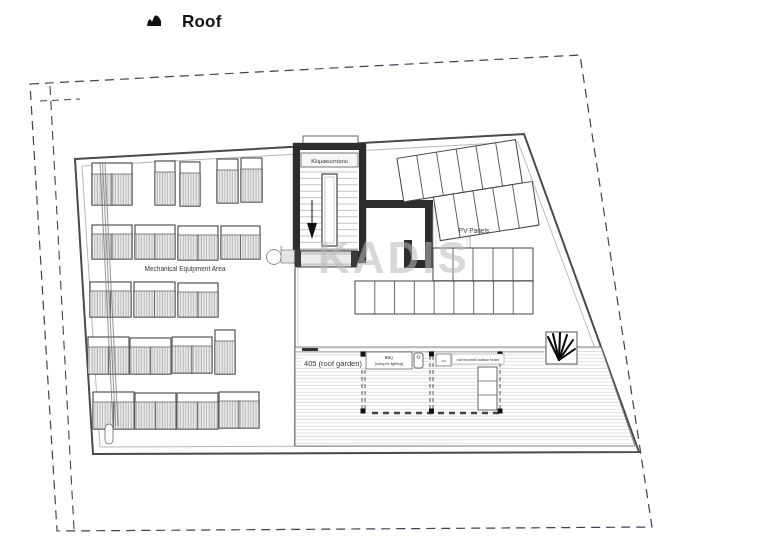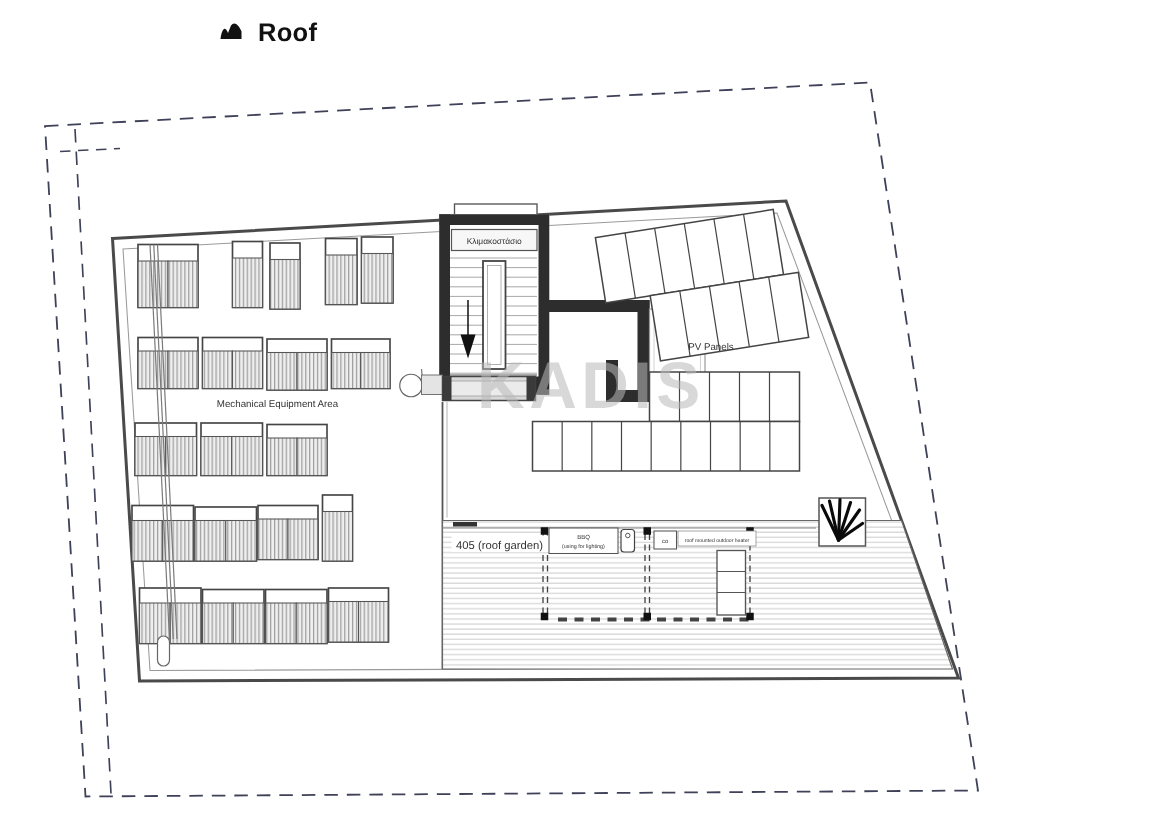--- a/index.html
+++ b/index.html
@@ -1,19 +1,19 @@
 <!DOCTYPE html>
 <html><head>
 <meta charset="utf-8">
 <style>
   html,body{margin:0;padding:0;background:#ffffff;}
   body{font-family:"Liberation Sans", sans-serif;}
   .page{position:relative;width:768px;height:545px;background:#fff;overflow:hidden;}
   .plan-svg{position:absolute;left:0;top:0;}
-  .title-block{position:absolute;left:146px;top:12px;display:flex;align-items:flex-start;gap:8px;}
+  .title-block{position:absolute;left:146px;top:12px;display:flex;align-items:flex-start;gap:18px;}
   .title-block .ttl{font-size:17px;font-weight:bold;color:#111;letter-spacing:0.2px;}
   .watermark{position:absolute;left:318px;top:236px;width:140px;text-align:right;
              pointer-events:none;opacity:0.55;}
   .watermark .wm1{font-size:44px;font-weight:bold;color:#b9b9b9;letter-spacing:3px;line-height:1.0;}
   .watermark .wm2{font-size:12px;color:#c2c2c2;letter-spacing:7px;margin-top:2px;}
   text{font-family:"Liberation Sans", sans-serif;fill:#333;}
 </style>
 </head>
 <body>
 

